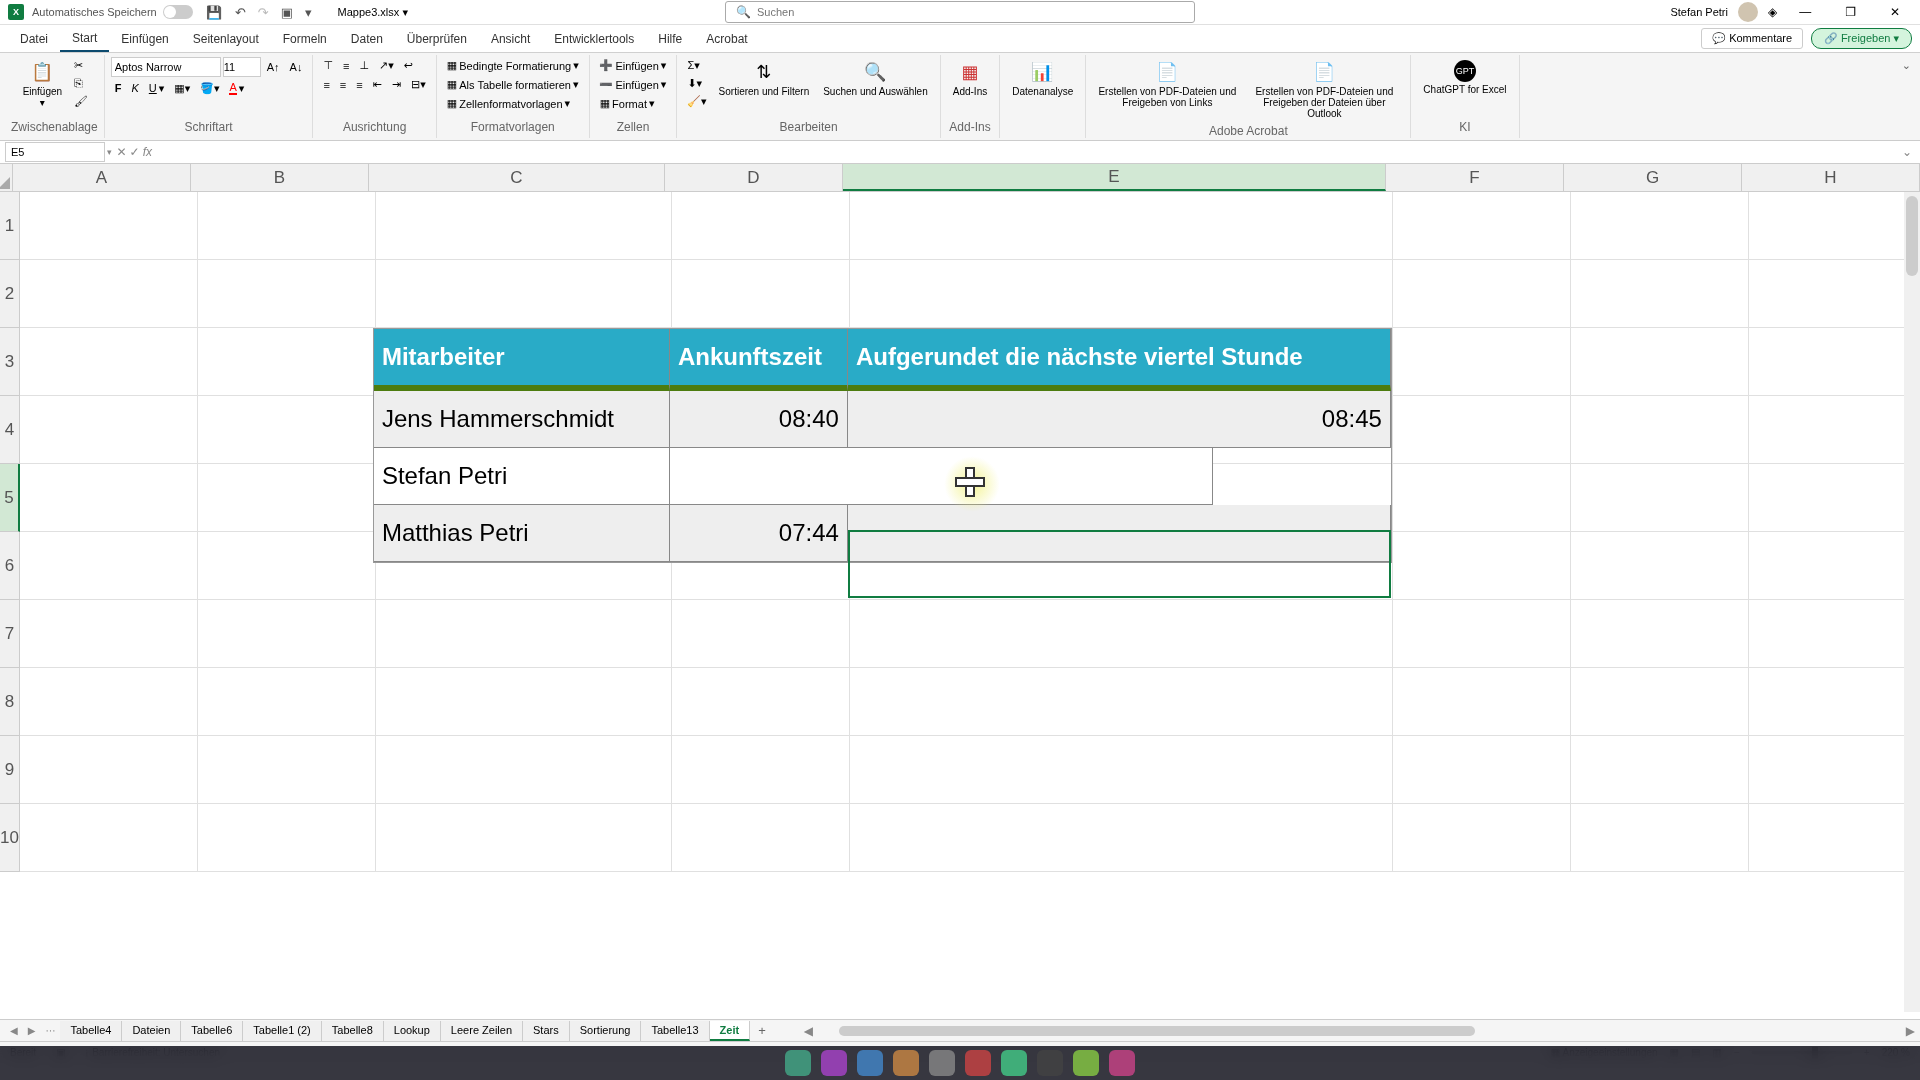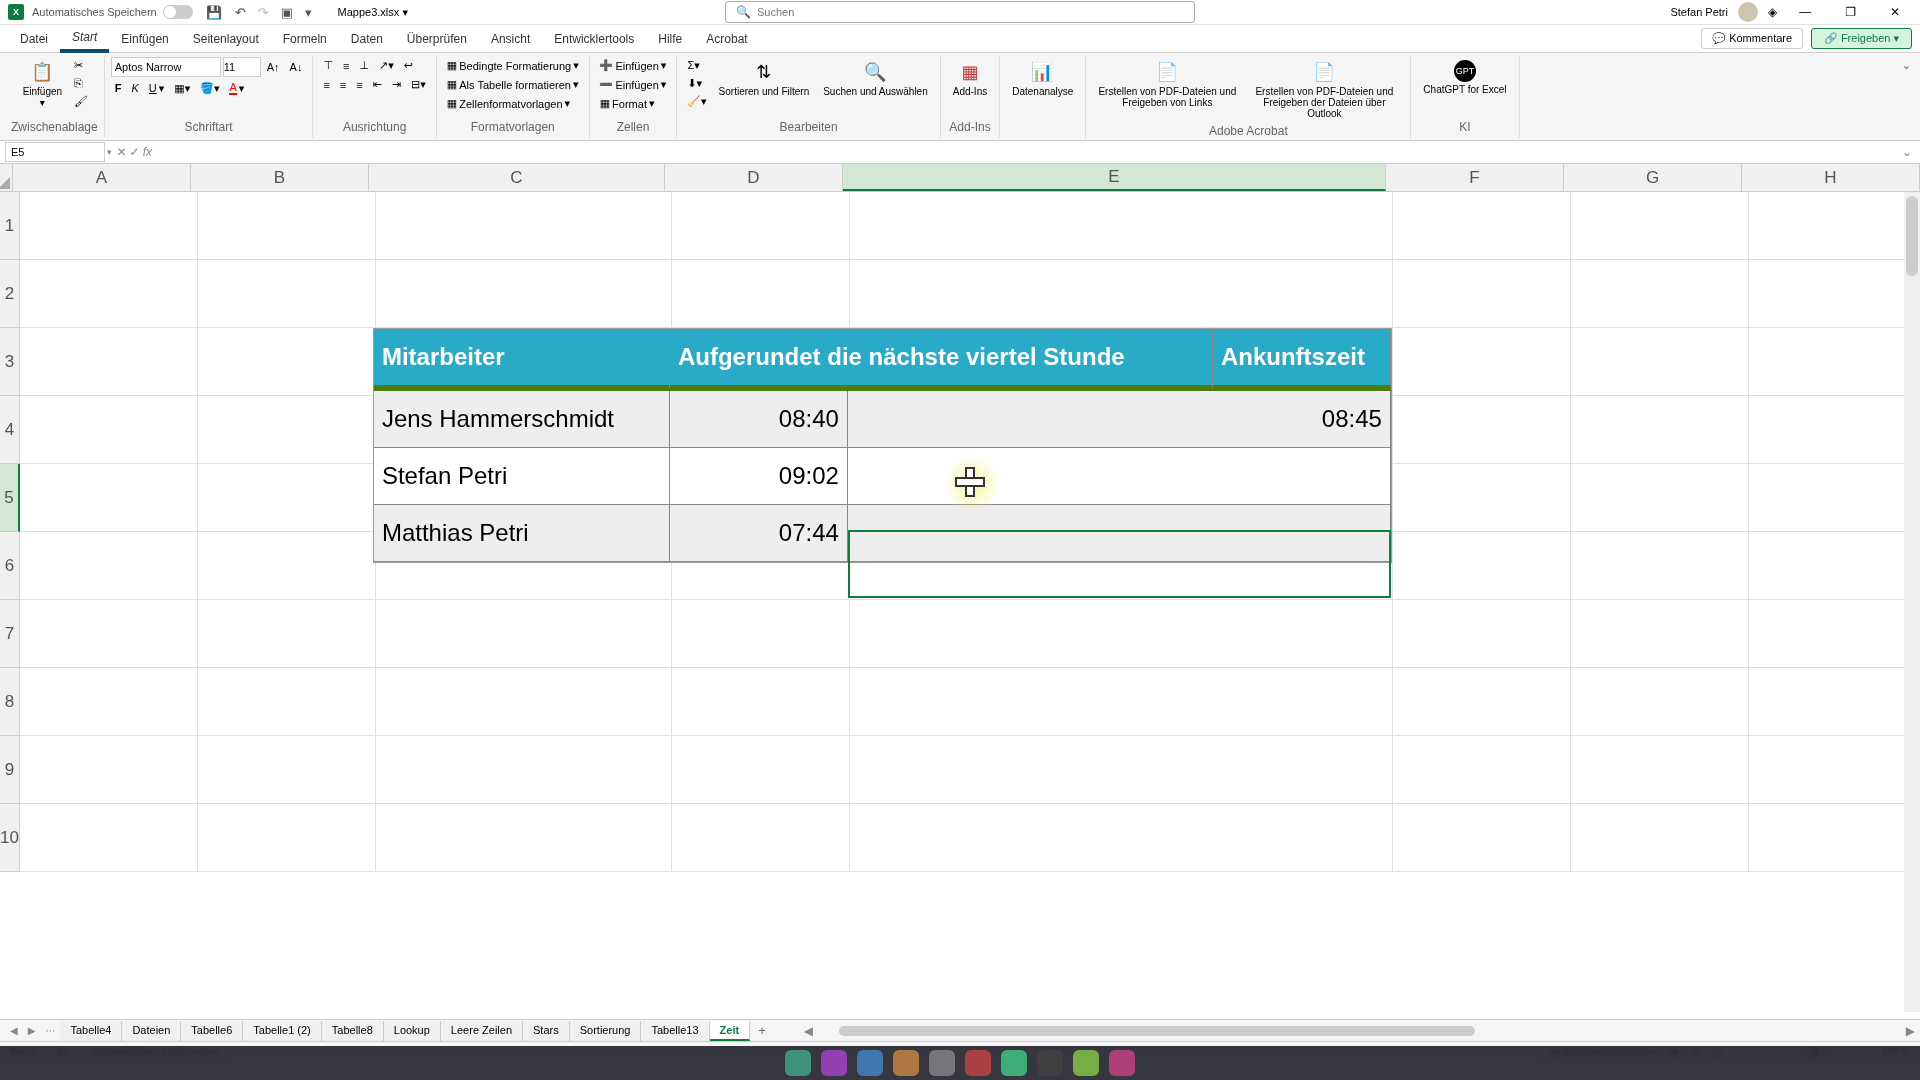--- a/index.html
+++ b/index.html
@@ -16,25 +16,25 @@
 .titlebar .search-box { position: absolute; left: 50%; transform: translateX(-50%); width: 470px; height: 22px; background: #fff; border: 1px solid #aaa; border-radius: 3px; display: flex; align-items: center; padding: 0 10px; }
 .titlebar .search-box input { border: none; outline: none; width: 100%; font-size: 11px; }
 .titlebar .right-group { margin-left: auto; display: flex; align-items: center; gap: 10px; }
 .titlebar .user-name { font-size: 11px; }
 .titlebar .avatar { width: 20px; height: 20px; border-radius: 50%; background: #d0c4b0; }
 .titlebar .win-btn { padding: 4px 12px; font-size: 12px; }
 
 
 .ribbon-tabs { height: 28px; background: #fff; display: flex; align-items: center; padding: 0 8px; border-bottom: 1px solid #d0d0d0; }
 .ribbon-tabs .tab { padding: 5px 12px; font-size: 12px; cursor: pointer; color: #333; }
-.ribbon-tabs .tab.active { border-bottom: 4px solid #0c4a6e; font-style: italic; }
+.ribbon-tabs .tab.active { border-bottom: 2px solid #0c4a6e; }
 .ribbon-tabs .tab.file { color: #333; }
 .ribbon-tabs .right-actions { margin-left: auto; display: flex; gap: 8px; align-items: center; }
 .ribbon-tabs .kommentare-btn { border: 1px solid #ccc; padding: 3px 10px; font-size: 11px; border-radius: 3px; background: #fff; }
-.ribbon-tabs .freigeben-btn { background: #d4f4dd; border: 1px solid #107c41; padding: 3px 12px; font-size: 11px; border-radius: 3px; color: #107c41; }
+.ribbon-tabs .freigeben-btn { background: #d4f4dd; border: 1px solid #107c41; padding: 3px 12px; font-size: 11px; border-radius: 10px; color: #107c41; }
 
 
 .ribbon { height: 88px; background: #f5f5f5; display: flex; border-bottom: 1px solid #ccc; padding: 2px 5px; }
 .ribbon-group { display: flex; flex-direction: column; border-right: 1px solid #ddd; padding: 2px 6px; align-items: center; justify-content: space-between; }
 .ribbon-group .group-label { font-size: 12px; color: #666; margin-top: auto; padding: 2px 0; }
 .ribbon-group .group-content { display: flex; align-items: flex-start; gap: 2px; flex: 1; }
 .rb-big-btn { display: flex; flex-direction: column; align-items: center; padding: 3px 6px; cursor: pointer; font-size: 10px; text-align: center; }
 .rb-big-btn .ic { width: 24px; height: 24px; margin-bottom: 2px; display: flex; align-items: center; justify-content: center; font-size: 18px; }
 .rb-small-btn { padding: 2px 4px; cursor: pointer; font-size: 11px; display: flex; align-items: center; gap: 2px; }
 .rb-col { display: flex; flex-direction: column; gap: 1px; }
@@ -430,31 +430,30 @@
           <div class="cell" style="width: 178px;"></div>
           <div class="cell" style="width: 543px;"></div>
           <div class="cell" style="width: 178px;"></div>
           <div class="cell" style="width: 178px;"></div>
           <div class="cell" style="width: 178px;"></div>
         </div>
 
     <div class="data-table">
         <div class="dt-row">
           <div class="th" style="width:296px">Mitarbeiter</div>
+          <div class="th" style="width:178px">Ankunftszeit</div>
           <div class="th" style="width:543px">Aufgerundet die nächste viertel Stunde</div>
-          <div class="th" style="width:178px">Ankunftszeit</div>
         </div>
         <div class="dt-row">
           <div class="td" style="width:296px">Jens Hammerschmidt</div>
           <div class="td num" style="width:178px">08:40</div>
           <div class="td num" style="width:543px">08:45</div>
         </div>
         <div class="dt-row alt">
           <div class="td" style="width:296px;background:#fff">Stefan Petri</div>
-          <div class="td num" style="width:178px;background:#fff">09:02</div>
           <div class="td num" style="width:543px;background:#fff"></div>
         </div>
         <div class="dt-row">
           <div class="td" style="width:296px">Matthias Petri</div>
           <div class="td num" style="width:178px">07:44</div>
           <div class="td num" style="width:543px"></div>
         </div>
       </div>
         <div class="active-outline" style="top:338px;left:828px;width:543px;height:68px"></div>
         <div class="cursor-plus" style="top:268px;left:928px">

